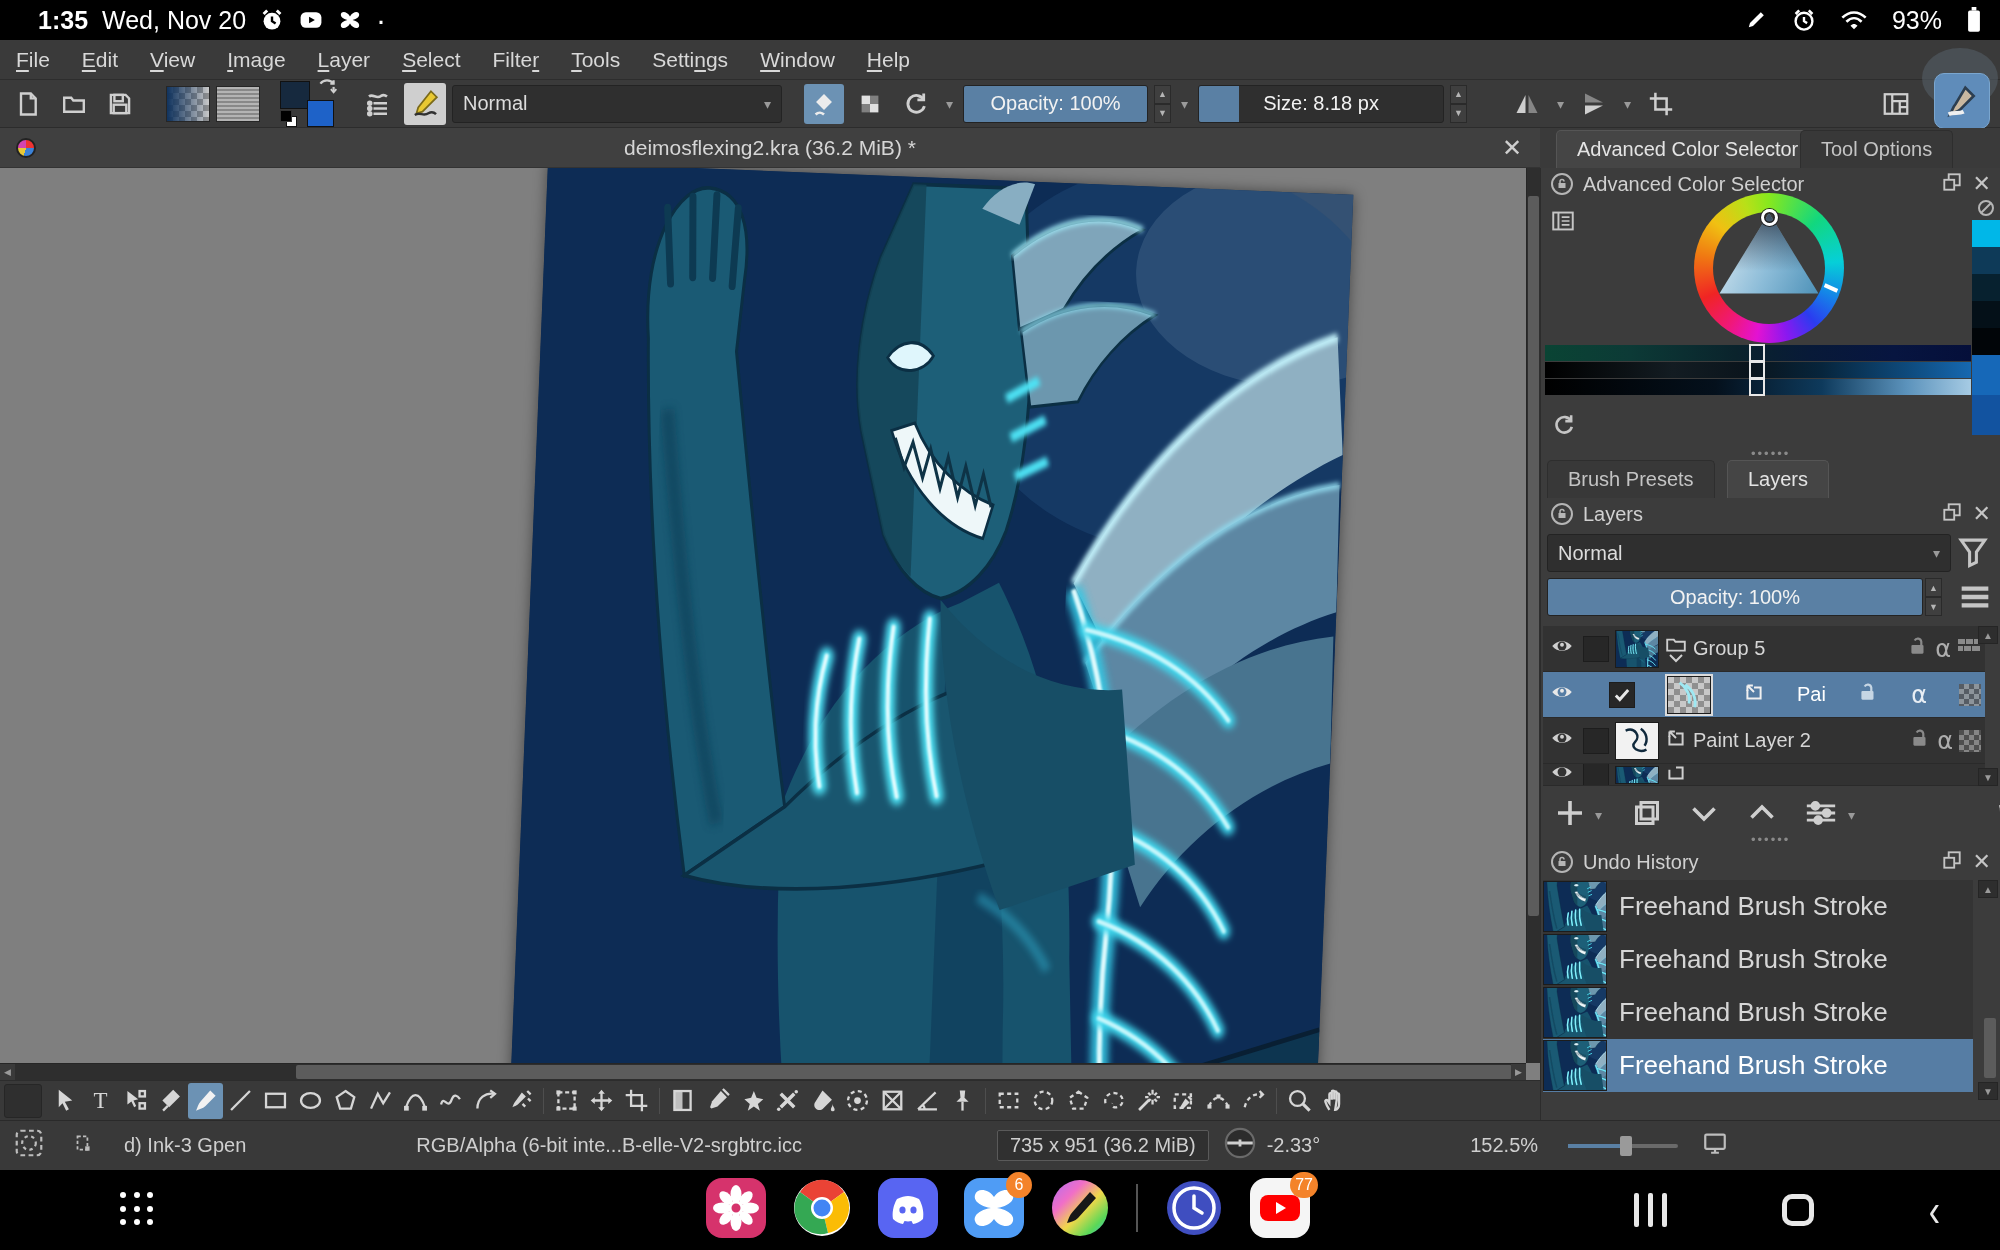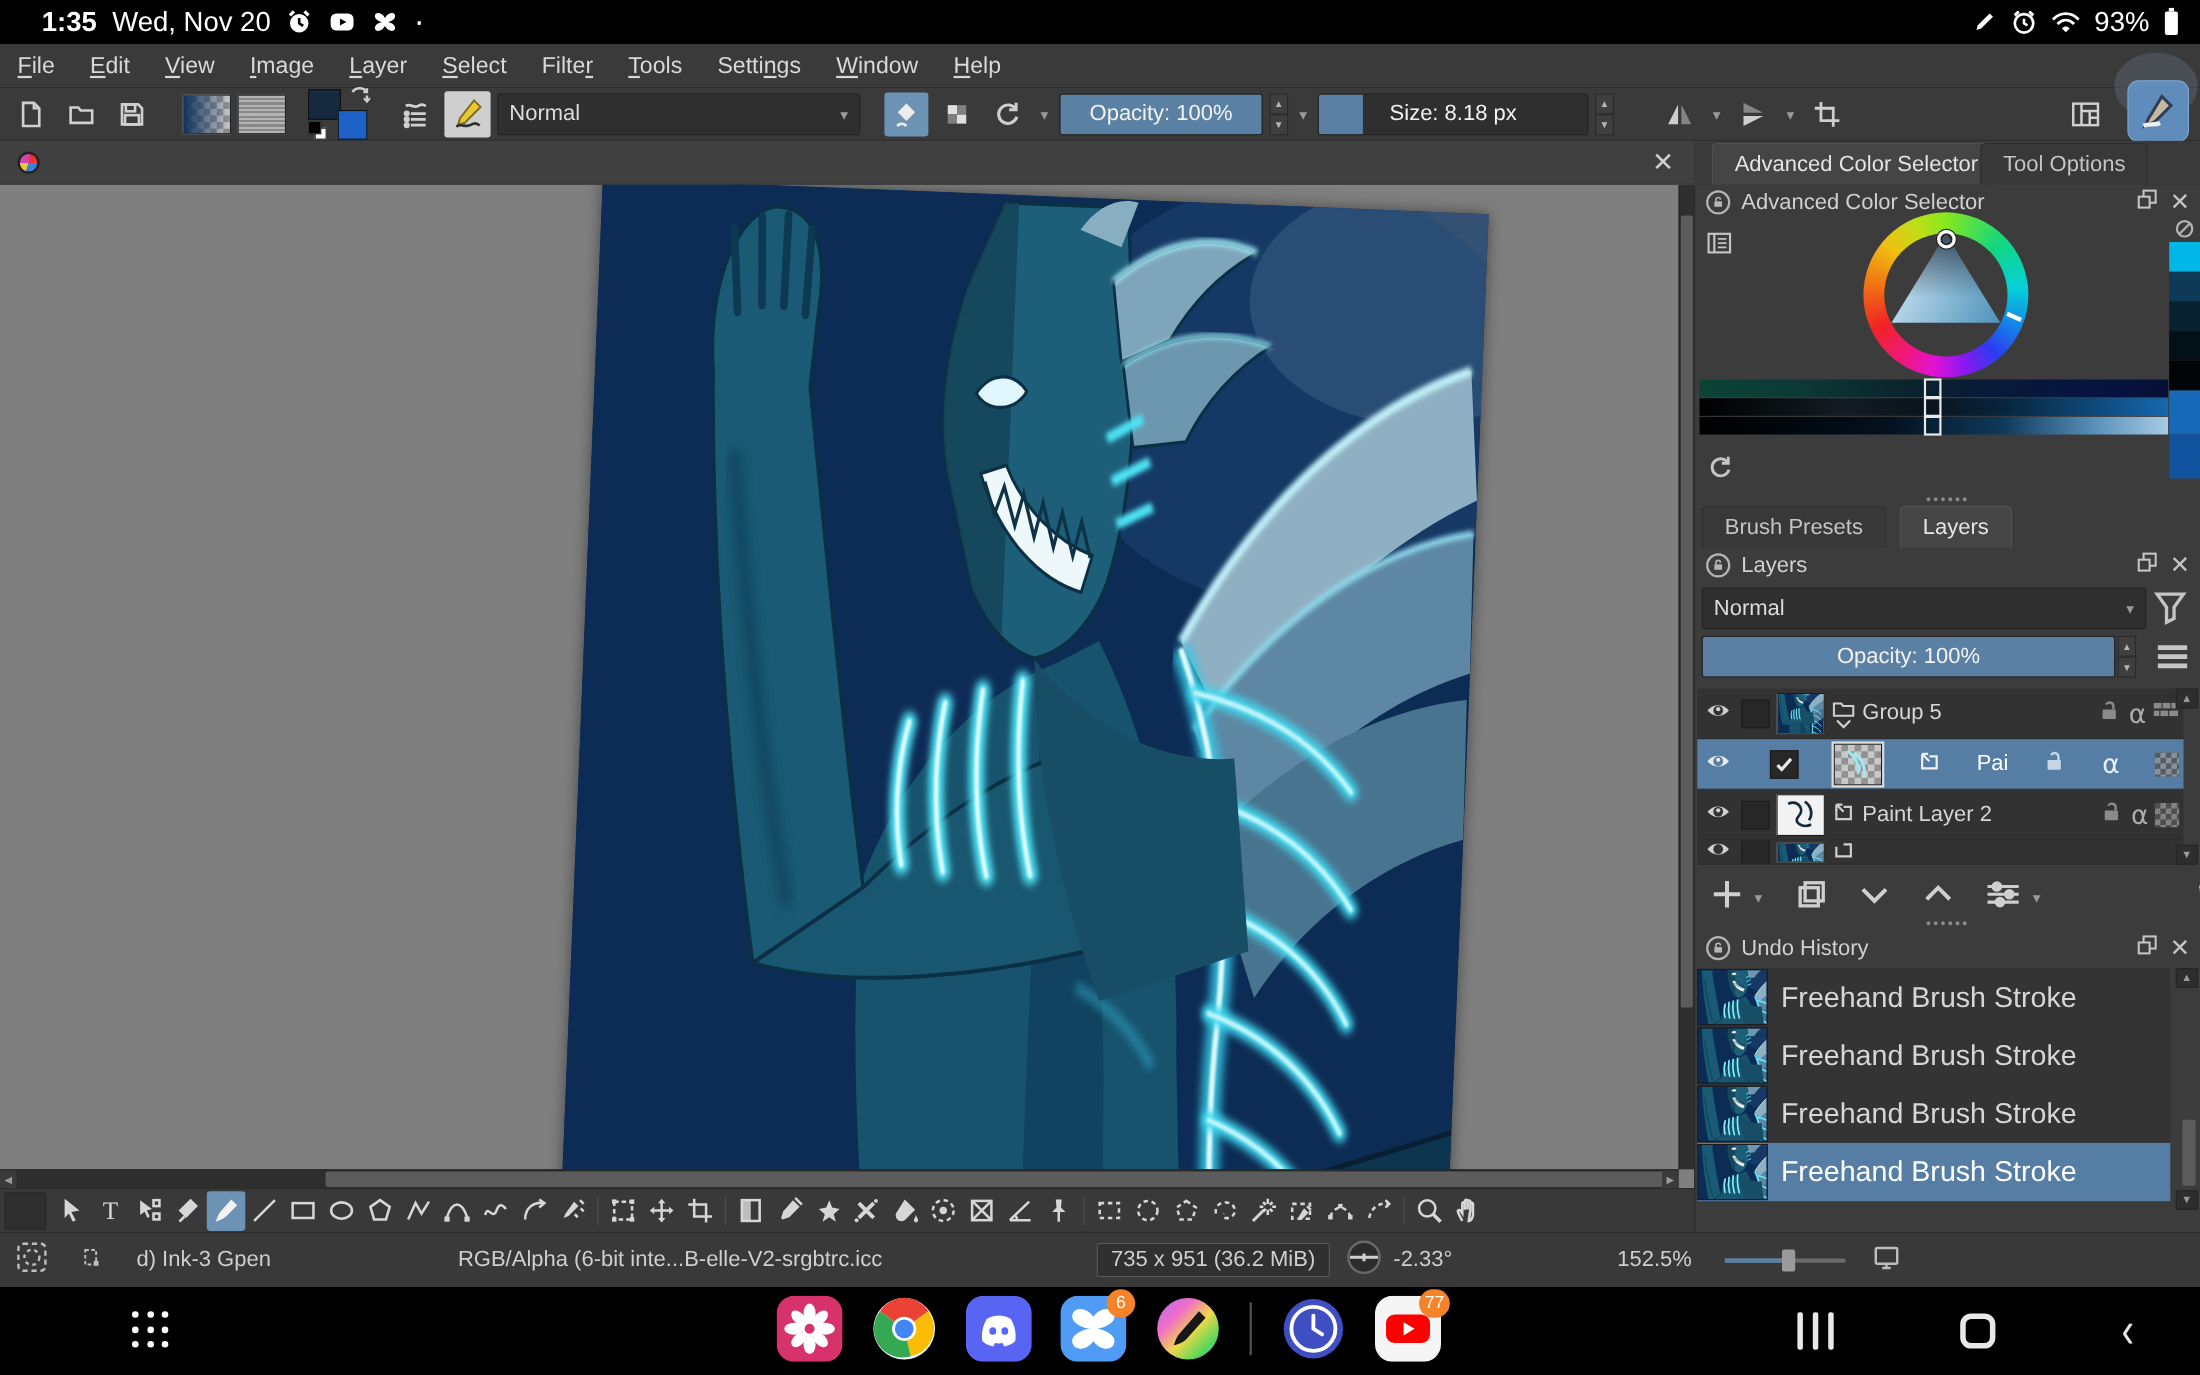--- a/index.html
+++ b/index.html
@@ -6,21 +6,21 @@
   html,body { background:#222; }
   .screen { position:relative; width:2000px; height:1250px; background:#3a3a3a; overflow:hidden;
             font-family:"Liberation Sans", sans-serif; color:#d4d4d4; }
   .abs { position:absolute; }
   u { text-decoration:underline; text-underline-offset:3px; }
 
   
   #androidbar { position:absolute; left:0; top:0; width:2000px; height:40px; background:#000;
                 display:flex; align-items:center; color:#fff; font-size:25px; }
   #androidbar .left { display:flex; align-items:center; gap:14px; margin-left:38px; }
-  #androidbar .right { display:flex; align-items:center; gap:12px; margin-left:auto; margin-right:18px; }
+  #androidbar .right { display:flex; align-items:center; gap:24px; margin-left:auto; margin-right:18px; }
   .sicon { display:inline-flex; }
 
   
   #menubar { position:absolute; left:0; top:40px; width:2000px; height:40px; background:#3a3a3a;
              border-bottom:1px solid #2d2d2d; display:flex; align-items:center; font-size:21px; color:#d8d8d8; }
   .menu-item { padding:5px 16px; cursor:default; }
 
   
   #toolbar { position:absolute; left:0; top:80px; width:2000px; height:48px; background:#3a3a3a;
              border-bottom:1px solid #2c2c2c; display:flex; align-items:center; gap:6px; padding-left:8px; }
@@ -444,20 +444,21 @@
   <div id="floatbrush">
     <svg width="40" height="40" viewBox="0 0 24 24">
         <path d="M14 4 L19 9 L11 17 C9.5 18.5 7 19 5 20 C6 18 6.5 15.5 8 14 Z" fill="#c9b8a0" stroke="#2c3e50" stroke-width="1.6"></path>
         <path d="M4 20 C7 18.5 10 20 13 18.5" stroke="#f0f0f0" stroke-width="2.4" fill="none"></path>
       </svg>
   </div>
 
   <div id="tabrow">
     <div id="doctab">
       <span class="kritaicon"></span>
+      <span class="title">deimosflexing2.kra (36.2 MiB) *</span>
       <span class="close">✕</span>
     </div>
     <div class="docktab active" style="left:1556px">Advanced Color Selector</div>
     <div class="docktab" style="left:1800px">Tool Options</div>
   </div>
 
   <div id="main">
     <div id="canvasArea">
       <div id="canvas">
         <svg width="806" height="1090" viewBox="0 0 810 900" preserveAspectRatio="none">

